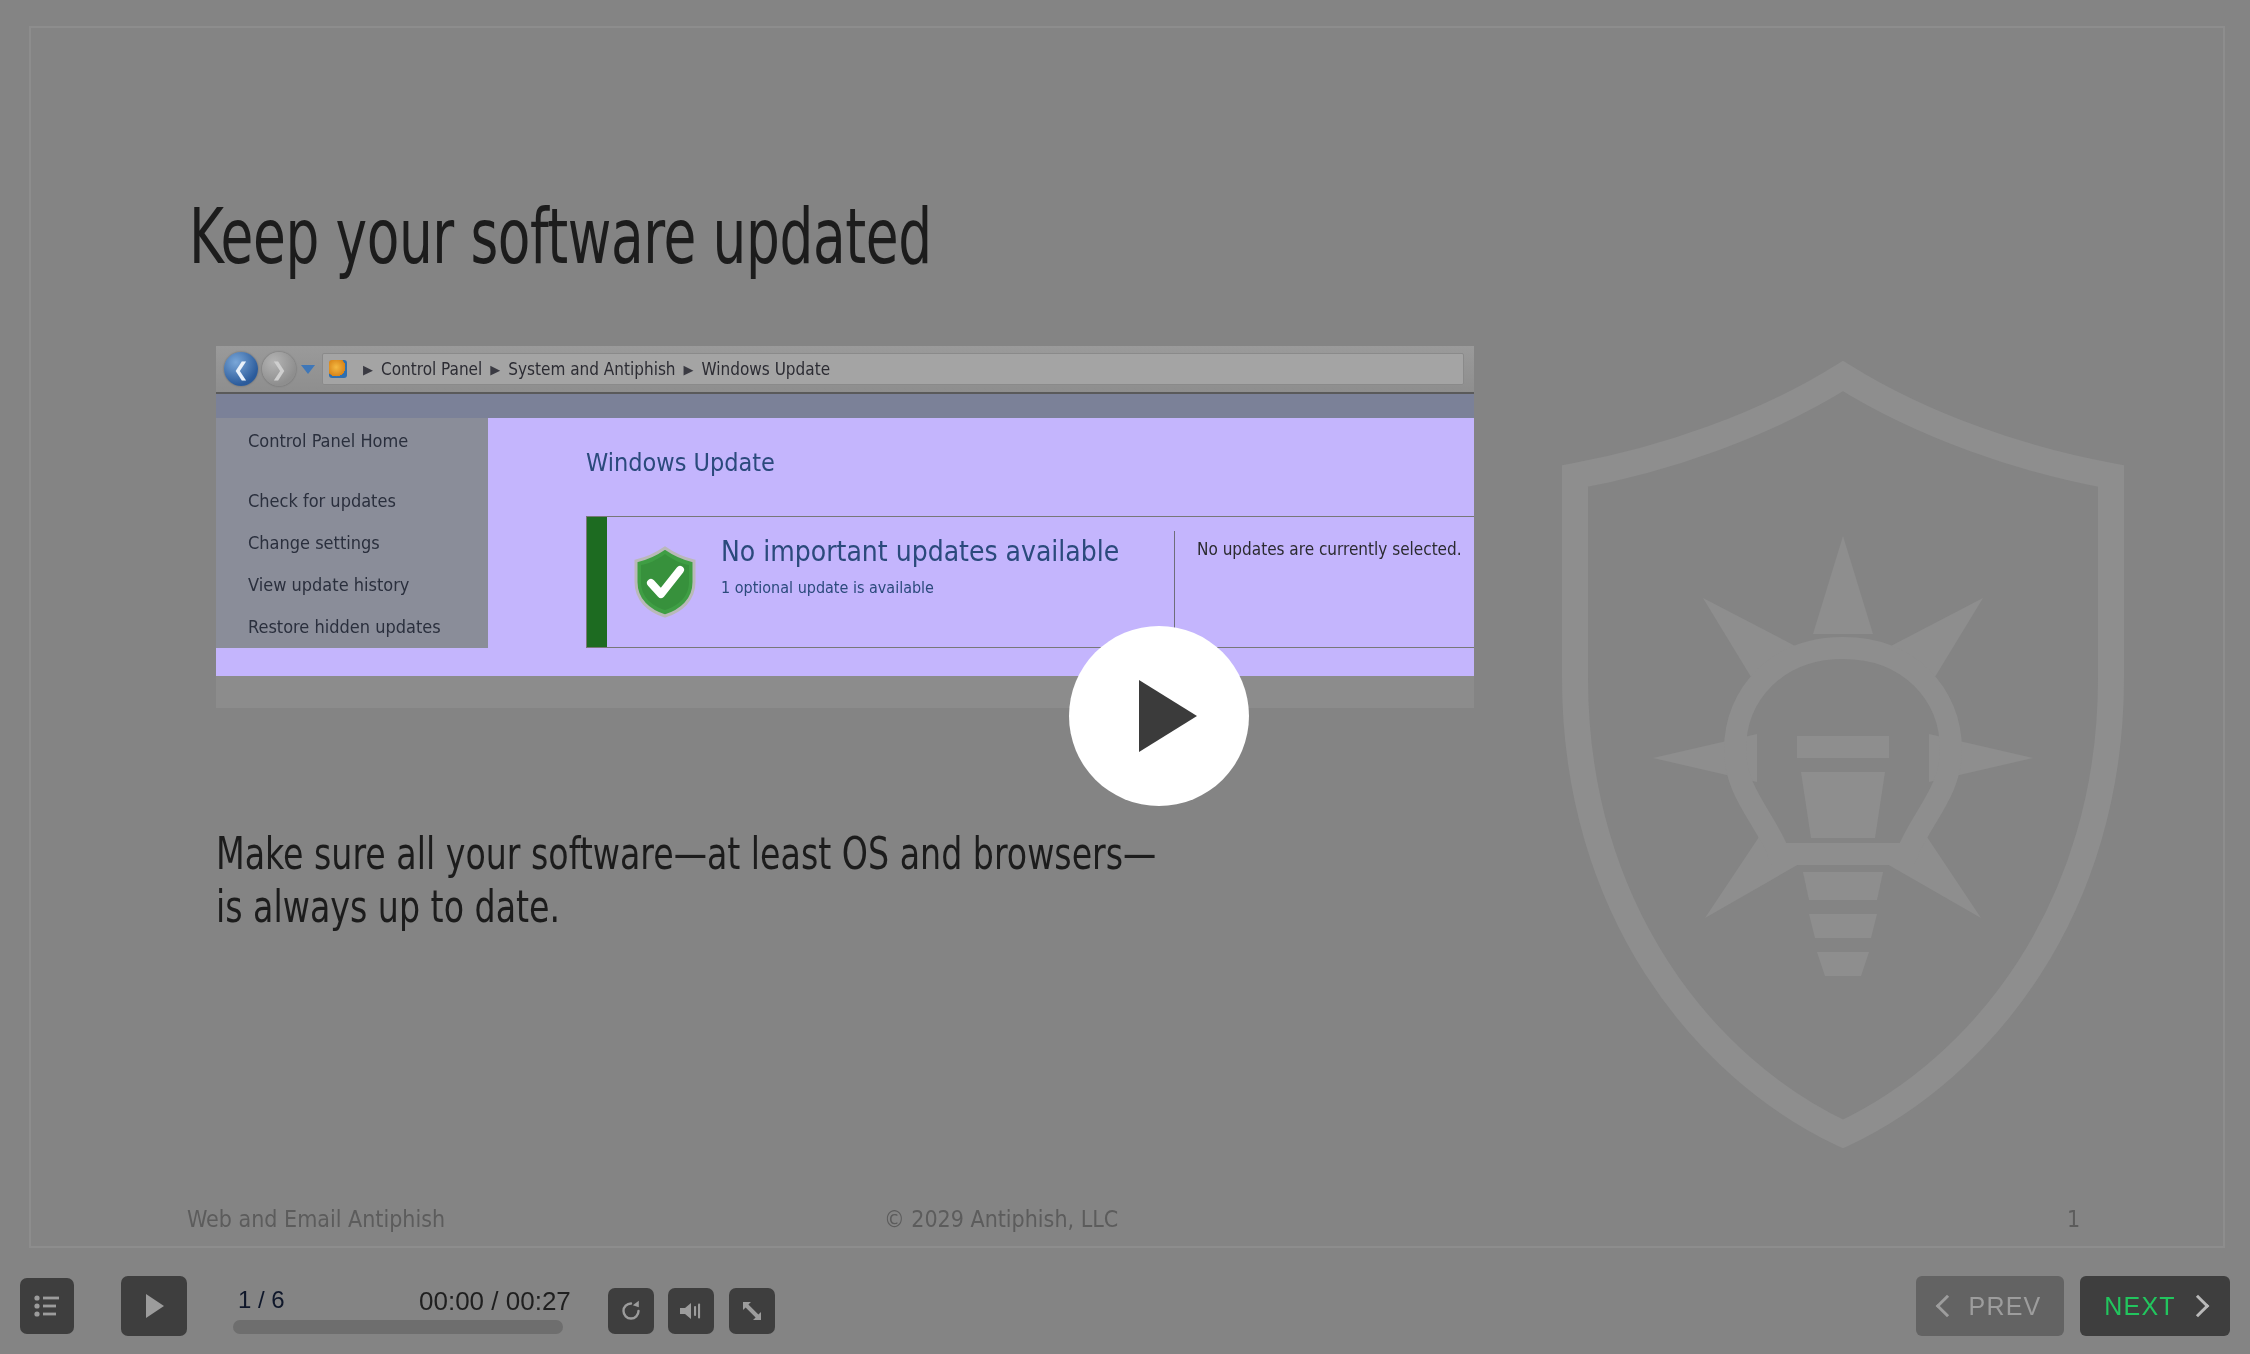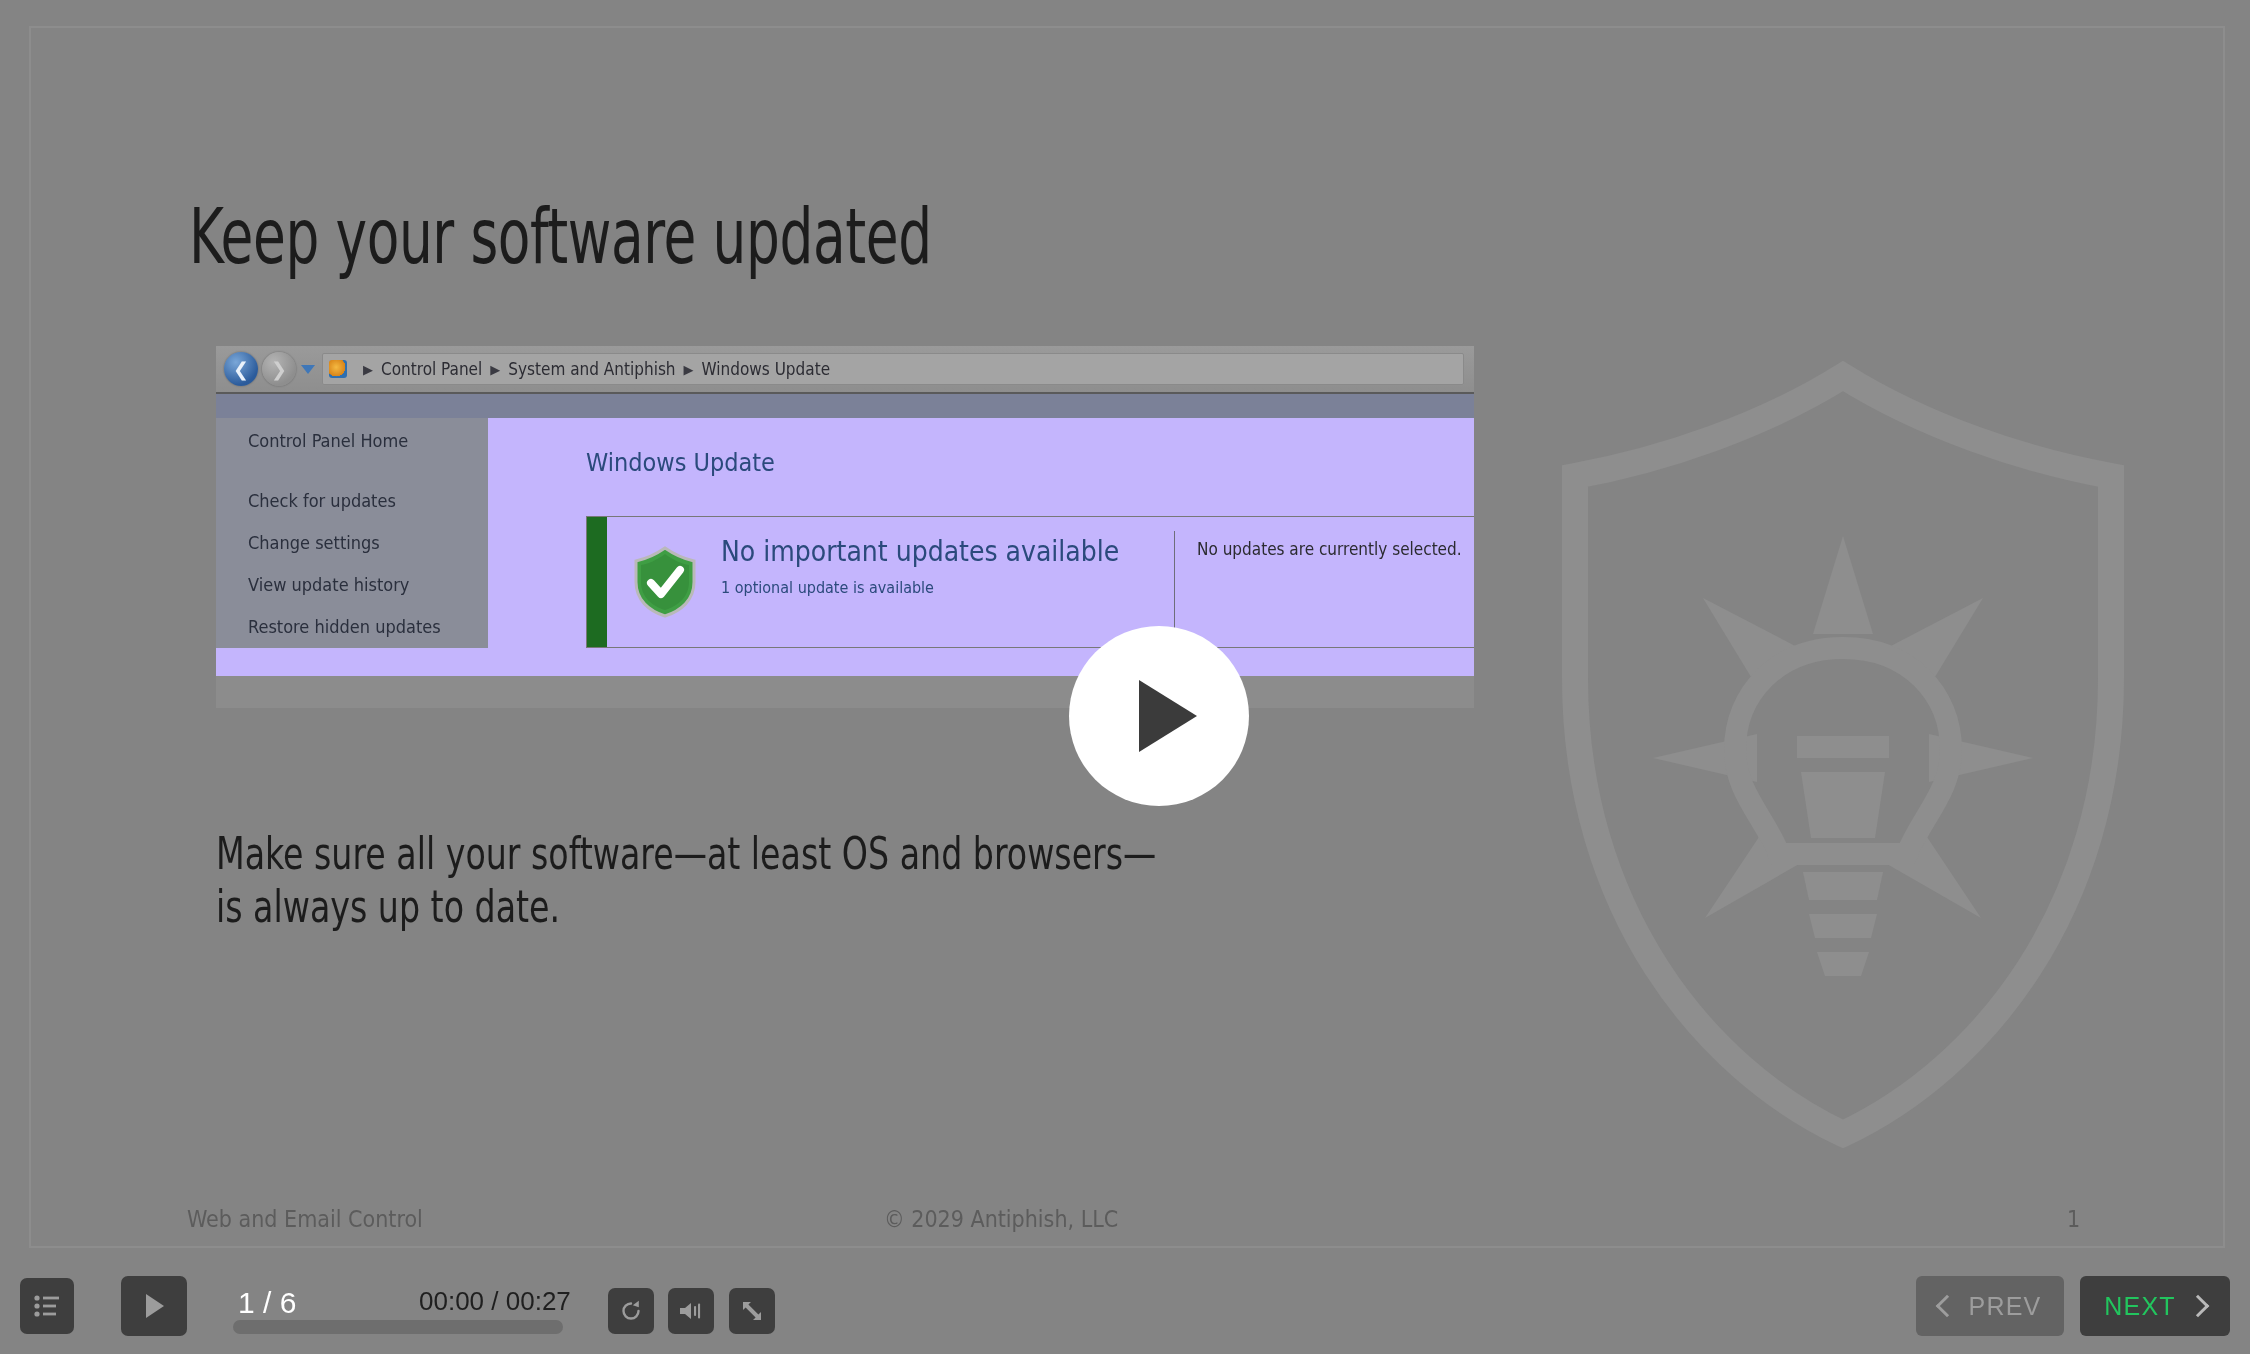--- a/index.html
+++ b/index.html
@@ -270,21 +270,21 @@
     cursor: pointer;
   }
   #btn-playlist { left: 20px; top: 1278px; width: 54px; height: 56px; }
   #btn-play     { left: 121px; top: 1276px; width: 66px; height: 60px; }
   #btn-replay   { left: 608px; top: 1288px; width: 46px; height: 46px; }
   #btn-volume   { left: 668px; top: 1288px; width: 46px; height: 46px; }
   #btn-fullscr  { left: 729px; top: 1288px; width: 46px; height: 46px; }
 
   #slide-counter {
     position: absolute; left: 238px; top: 1286px;
-    font-size: 30px; color: #ffffff;
+    font-size: 24px; color: #0f172a;
     font-family: "Liberation Sans", sans-serif;
   }
   #time-display {
     position: absolute; left: 419px; top: 1286px;
     font-size: 26px; color: #1f1f1f;
     font-family: "Liberation Sans", sans-serif;
   }
   #progress-track {
     position: absolute; left: 233px; top: 1320px;
     width: 330px; height: 14px;
@@ -410,21 +410,21 @@
       </div>
     </div>
 
     <div id="play-overlay">
       <div class="tri"></div>
     </div>
 
     <p id="slide-body">Make sure all your software—at least OS and browsers—is always up to date.</p>
 
     <div id="slide-footer">
-      <span id="footer-left">Web and Email Control</span>
+      <span id="footer-left">Web and Email Antiphish</span>
       <span id="footer-center">© 2029 Antiphish, LLC</span>
       <span id="footer-page">1</span>
     </div>
   </div>
 
   <div id="controls"></div>
 
   <div class="ctl-btn" id="btn-playlist">
     <svg width="26" height="22" viewBox="0 0 26 22" xmlns="http://www.w3.org/2000/svg">
       <circle cx="3" cy="3" r="2.6" fill="#9c9c9c"></circle>

